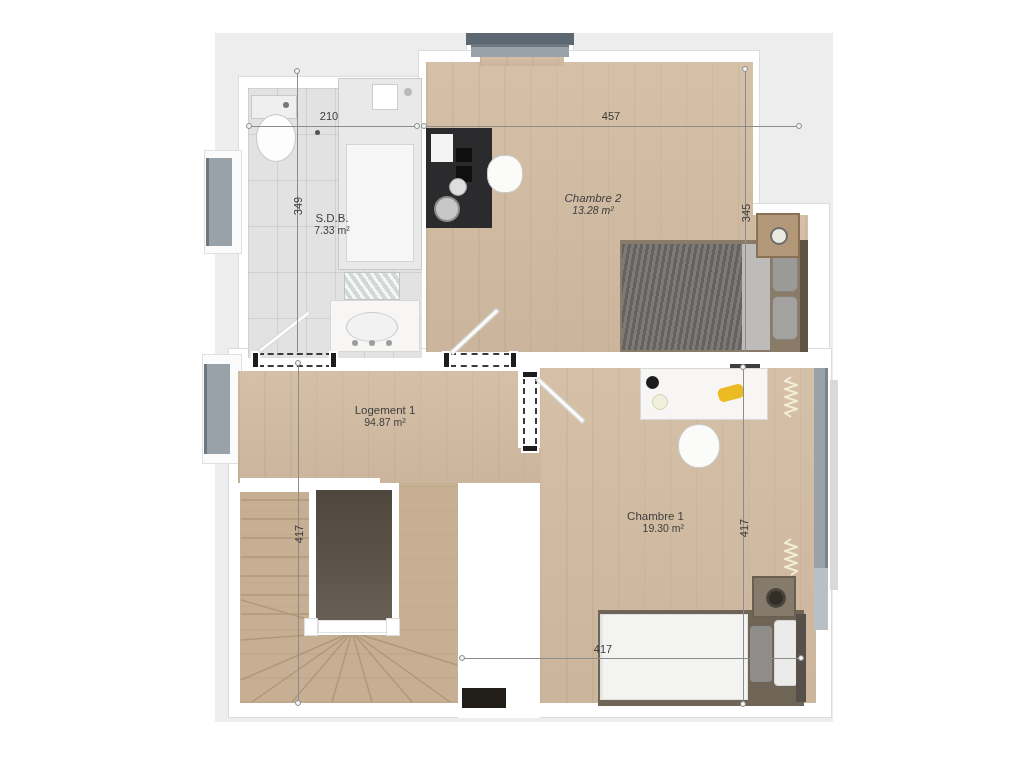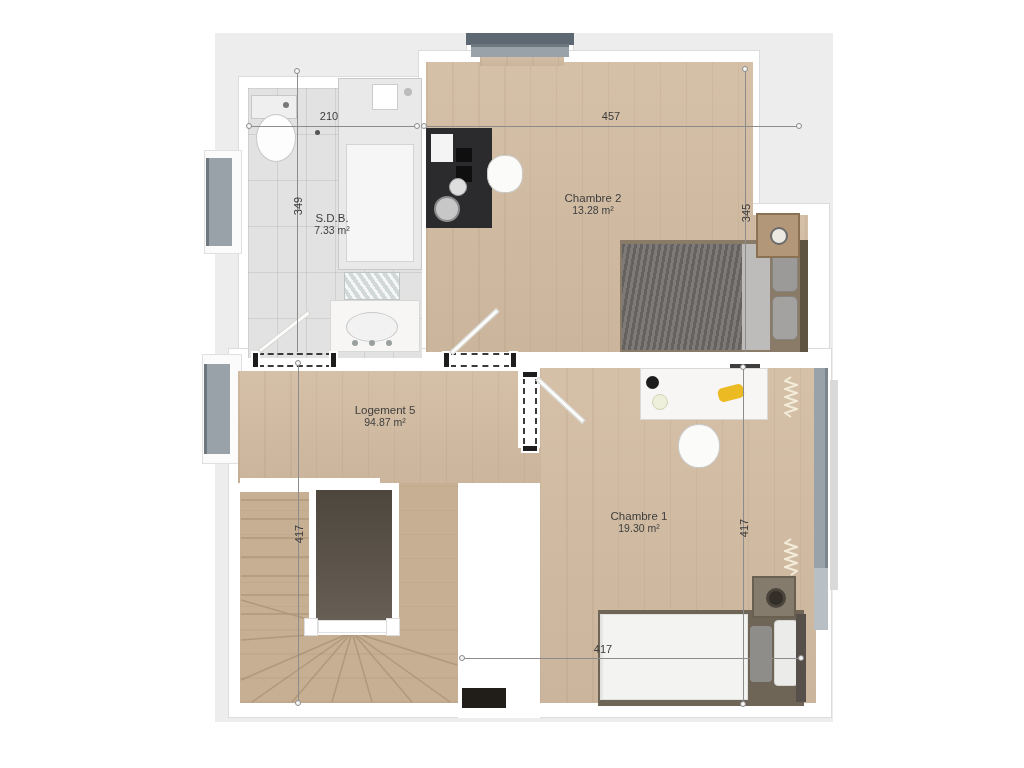--- a/index.html
+++ b/index.html
@@ -207,26 +207,26 @@
 
   <div class="abs dline" style="left:463px;top:658px;width:338px;height:1px;"></div>
   <div class="abs dcirc" style="left:459px;top:655px;"></div>
   <div class="abs dcirc" style="left:798px;top:655px;"></div>
   <div class="abs dlabel" style="left:586px;top:643px;">417</div>
 
   <div class="abs rlabel" style="left:287px;top:212px;">
     <span class="nm">S.D.B.</span>
     <span class="ar">7.33 m²</span>
   </div>
-  <div class="abs rlabel" style="left:548px;top:192px;">
+  <div class="abs rlabel" style="left:548px;top:192px;font-style:italic;">
     <span class="nm">Chambre 2</span>
     <span class="ar">13.28 m²</span>
   </div>
   <div class="abs rlabel" style="left:340px;top:404px;">
-    <span class="nm">Logement 5</span>
+    <span class="nm">Logement 1</span>
     <span class="ar">94.87 m²</span>
   </div>
-  <div class="abs rlabel" style="left:594px;top:510px;">
+  <div class="abs rlabel" style="left:594px;top:510px;text-align:right;">
     <span class="nm">Chambre 1</span>
     <span class="ar">19.30 m²</span>
   </div>
 
 </div>
 
 </body></html>

